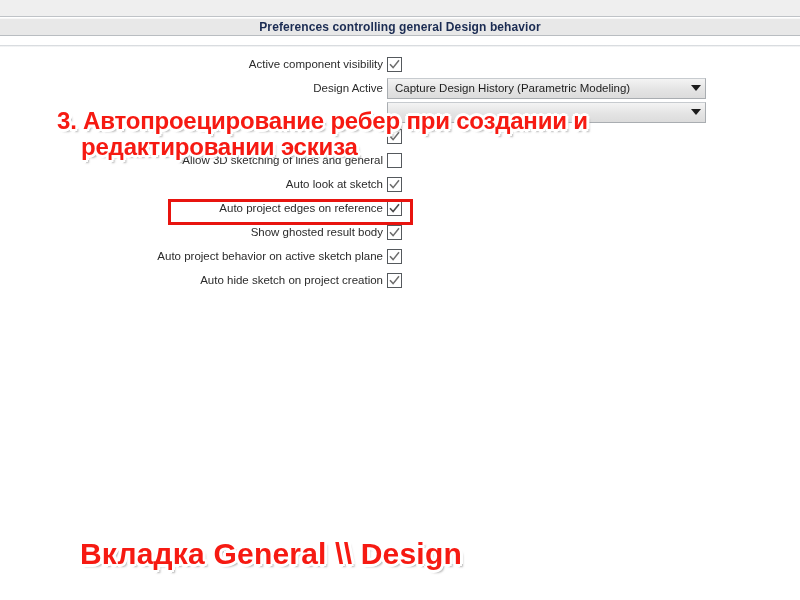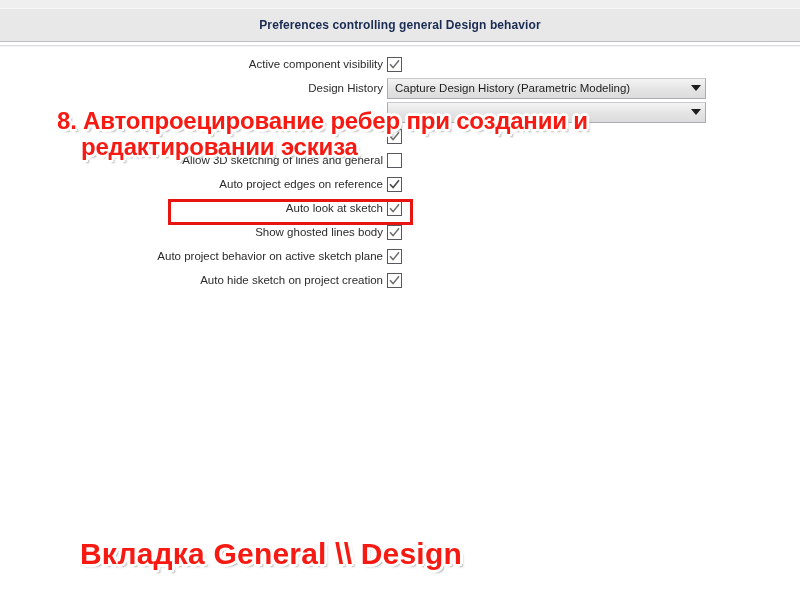--- a/index.html
+++ b/index.html
@@ -19,22 +19,22 @@
   
   .top-strip-a {
     position: absolute;
     left: 0; top: 0;
     width: 800px; height: 17px;
     background: #efefef;
     border-bottom: 1px solid #bfc3c7;
   }
   .titlebar {
     position: absolute;
-    left: 0; top: 8px;
-    width: 800px; height: 34px;
+    left: 0; top: 18px;
+    width: 800px; height: 18px;
     background: #e8e8e8;
     border-top: 1px solid #f7f7f7;
     border-bottom: 1px solid #b9bdc1;
     display: flex;
     align-items: center;
     justify-content: center;
   }
   .titlebar-text {
     font-size: 12px;
     font-weight: bold;
@@ -181,21 +181,21 @@
     <span class="row-control">
       <span class="cb">
         <svg viewBox="0 0 11 11">
             <path d="M1 5.2 L4.1 8.6 L10 1.2" fill="none" stroke="#6d6d6d" stroke-width="1.5"></path>
           </svg>
       </span>
     </span>
   </div>
 
   <div class="row">
-    <span class="row-label">Design History</span>
+    <span class="row-label">Design Active</span>
     <span class="row-control">
       <span class="dd">
         <span class="dd-text">Capture Design History (Parametric Modeling)</span>
         <span class="dd-arrow"></span>
       </span>
     </span>
   </div>
 
   <div class="row">
     <span class="row-label"></span>
@@ -221,44 +221,44 @@
   <div class="row">
     <span class="row-label">Allow 3D sketching of lines and general</span>
     <span class="row-control">
       <span class="cb off">
         
       </span>
     </span>
   </div>
 
   <div class="row">
+    <span class="row-label">Auto look at sketch</span>
+    <span class="row-control">
+      <span class="cb">
+        <svg viewBox="0 0 11 11">
+            <path d="M1 5.2 L4.1 8.6 L10 1.2" fill="none" stroke="#6d6d6d" stroke-width="1.5"></path>
+          </svg>
+      </span>
+    </span>
+  </div>
+
+  <div class="row">
     <span class="row-label">Auto project edges on reference</span>
     <span class="row-control">
       <span class="cb">
         <svg viewBox="0 0 11 11">
             <path d="M1 5.2 L4.1 8.6 L10 1.2" fill="none" stroke="#4a4a4a" stroke-width="1.6"></path>
           </svg>
       </span>
     </span>
   </div>
 
-  <div class="row">
-    <span class="row-label">Auto look at sketch</span>
-    <span class="row-control">
-      <span class="cb">
-        <svg viewBox="0 0 11 11">
-            <path d="M1 5.2 L4.1 8.6 L10 1.2" fill="none" stroke="#6d6d6d" stroke-width="1.5"></path>
-          </svg>
-      </span>
-    </span>
-  </div>
-
-
-  <div class="row">
-    <span class="row-label">Show ghosted lines body</span>
+
+  <div class="row">
+    <span class="row-label">Show ghosted result body</span>
     <span class="row-control">
       <span class="cb">
         <svg viewBox="0 0 11 11">
             <path d="M1 5.2 L4.1 8.6 L10 1.2" fill="none" stroke="#6d6d6d" stroke-width="1.5"></path>
           </svg>
       </span>
     </span>
   </div>
 
   <div class="row">
@@ -280,15 +280,15 @@
             <path d="M1 5.2 L4.1 8.6 L10 1.2" fill="none" stroke="#6d6d6d" stroke-width="1.5"></path>
           </svg>
       </span>
     </span>
   </div>
 
 </div>
 
 <div class="red-box"></div>
 
-<div class="annot annot-top"><span>8. Автопроецирование ребер при создании и</span><span class="l2">редактировании эскиза</span></div>
+<div class="annot annot-top"><span>3. Автопроецирование ребер при создании и</span><span class="l2">редактировании эскиза</span></div>
 
 <div class="annot annot-bottom">Вкладка General \\ Design</div>
 
 </body></html>

